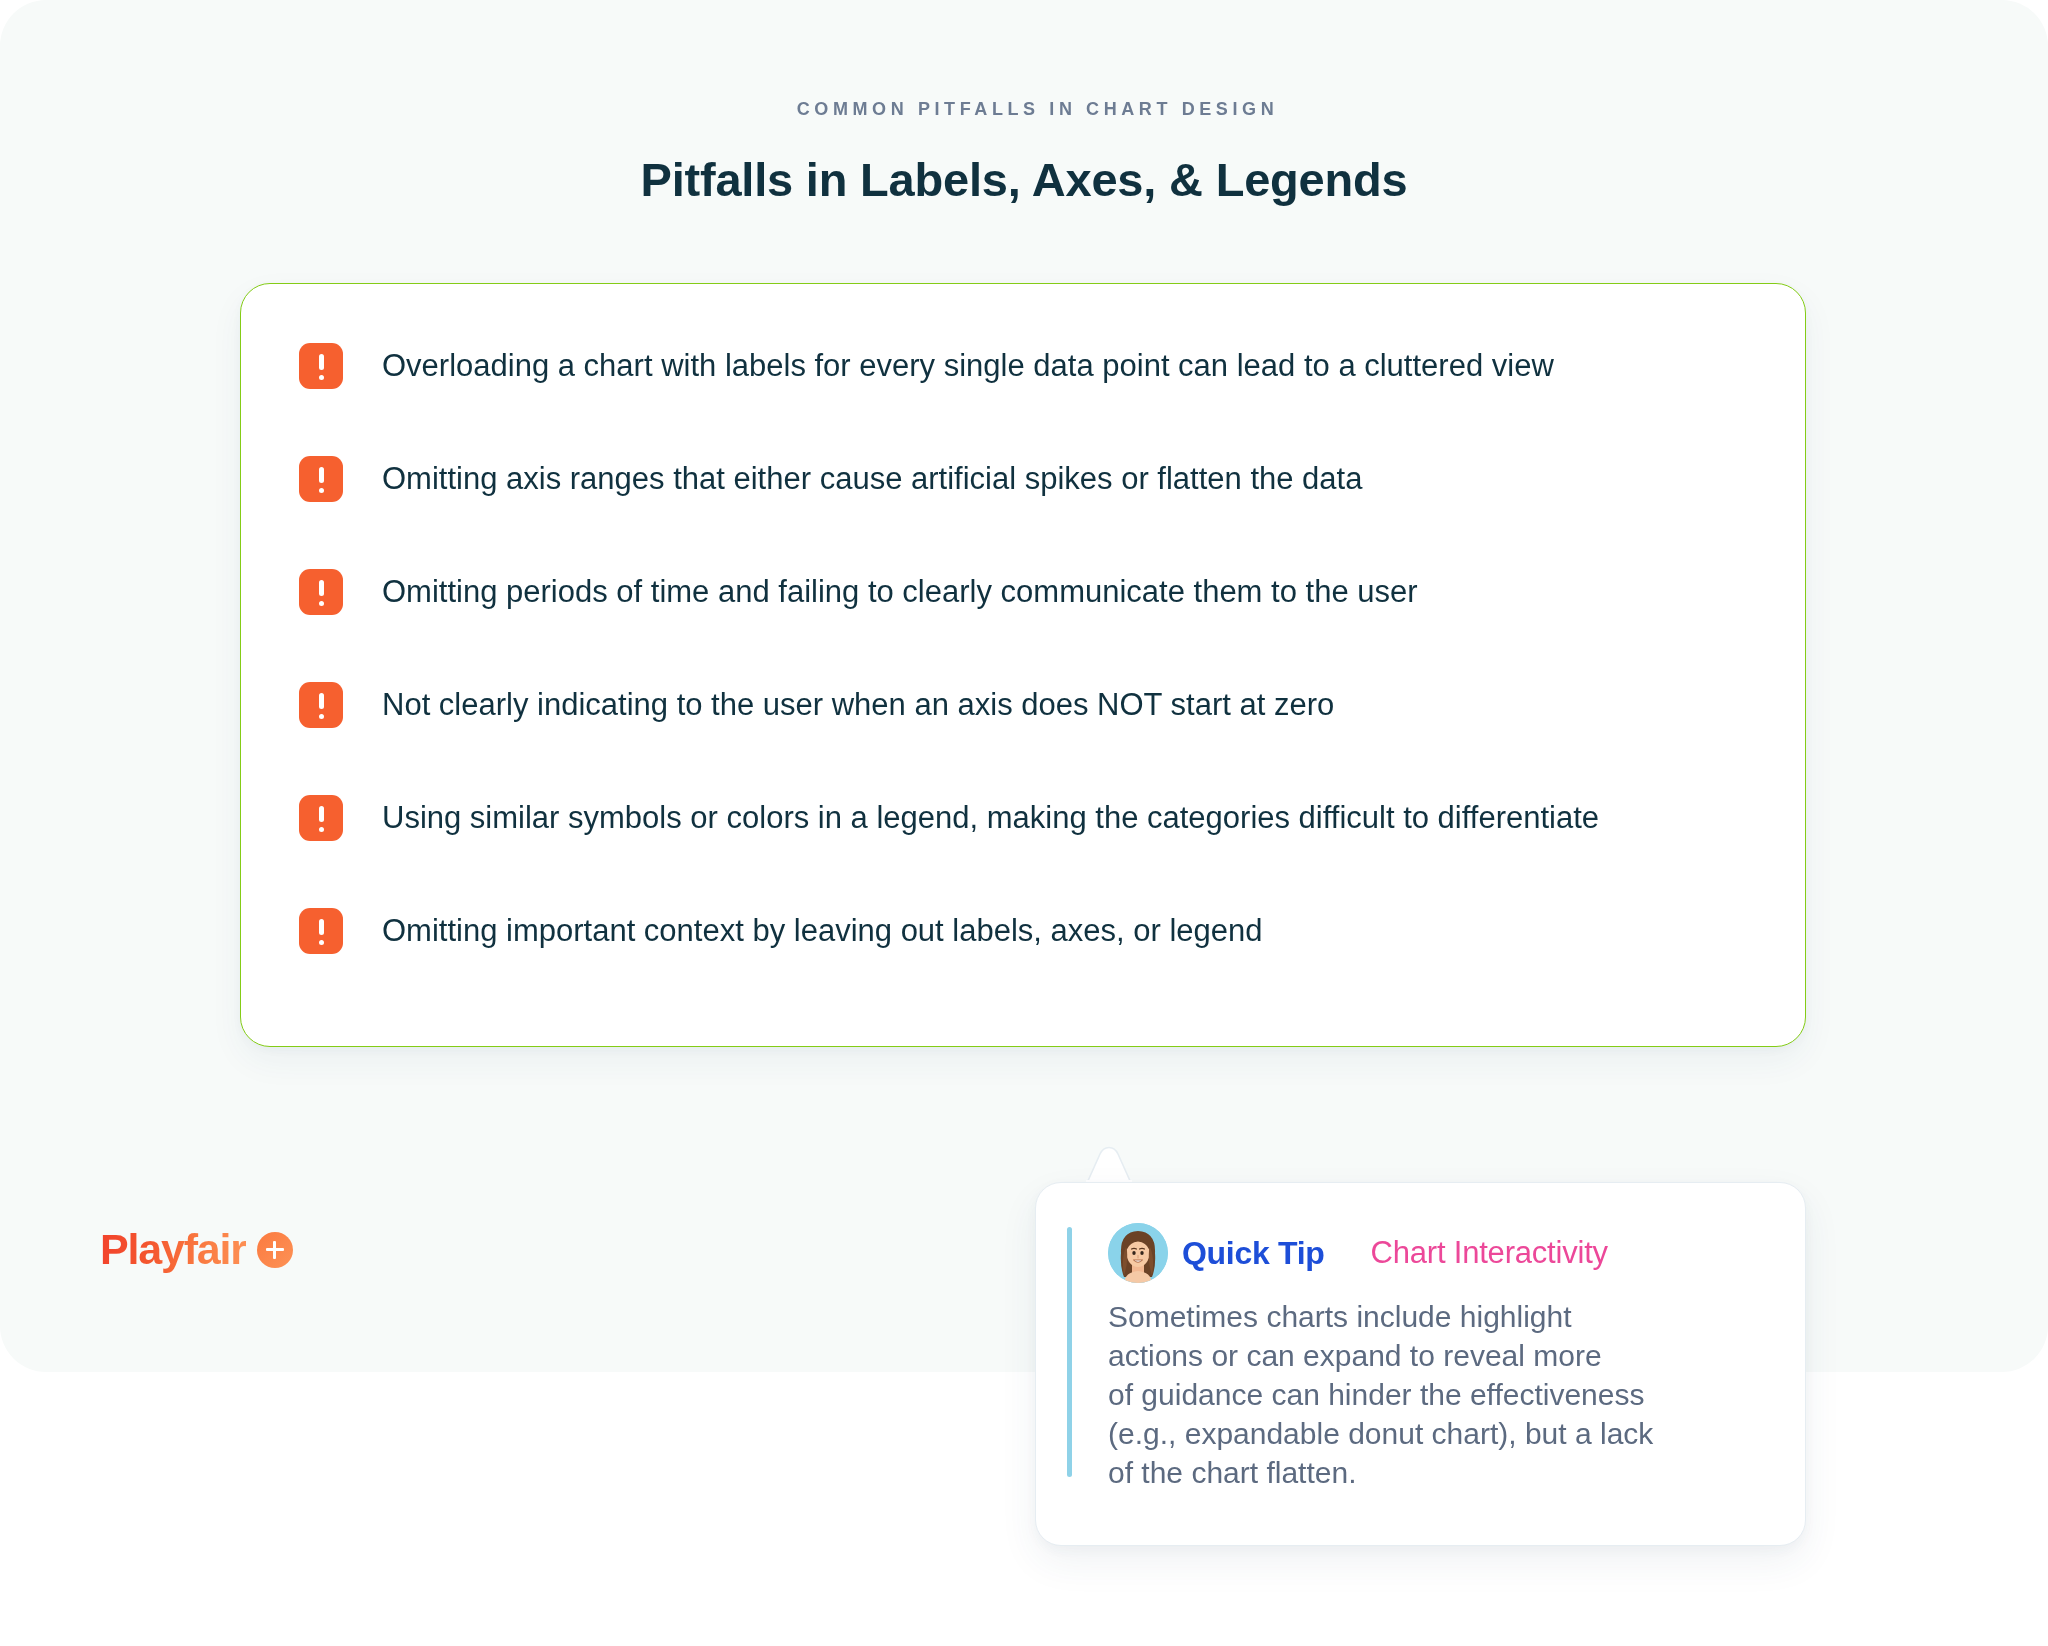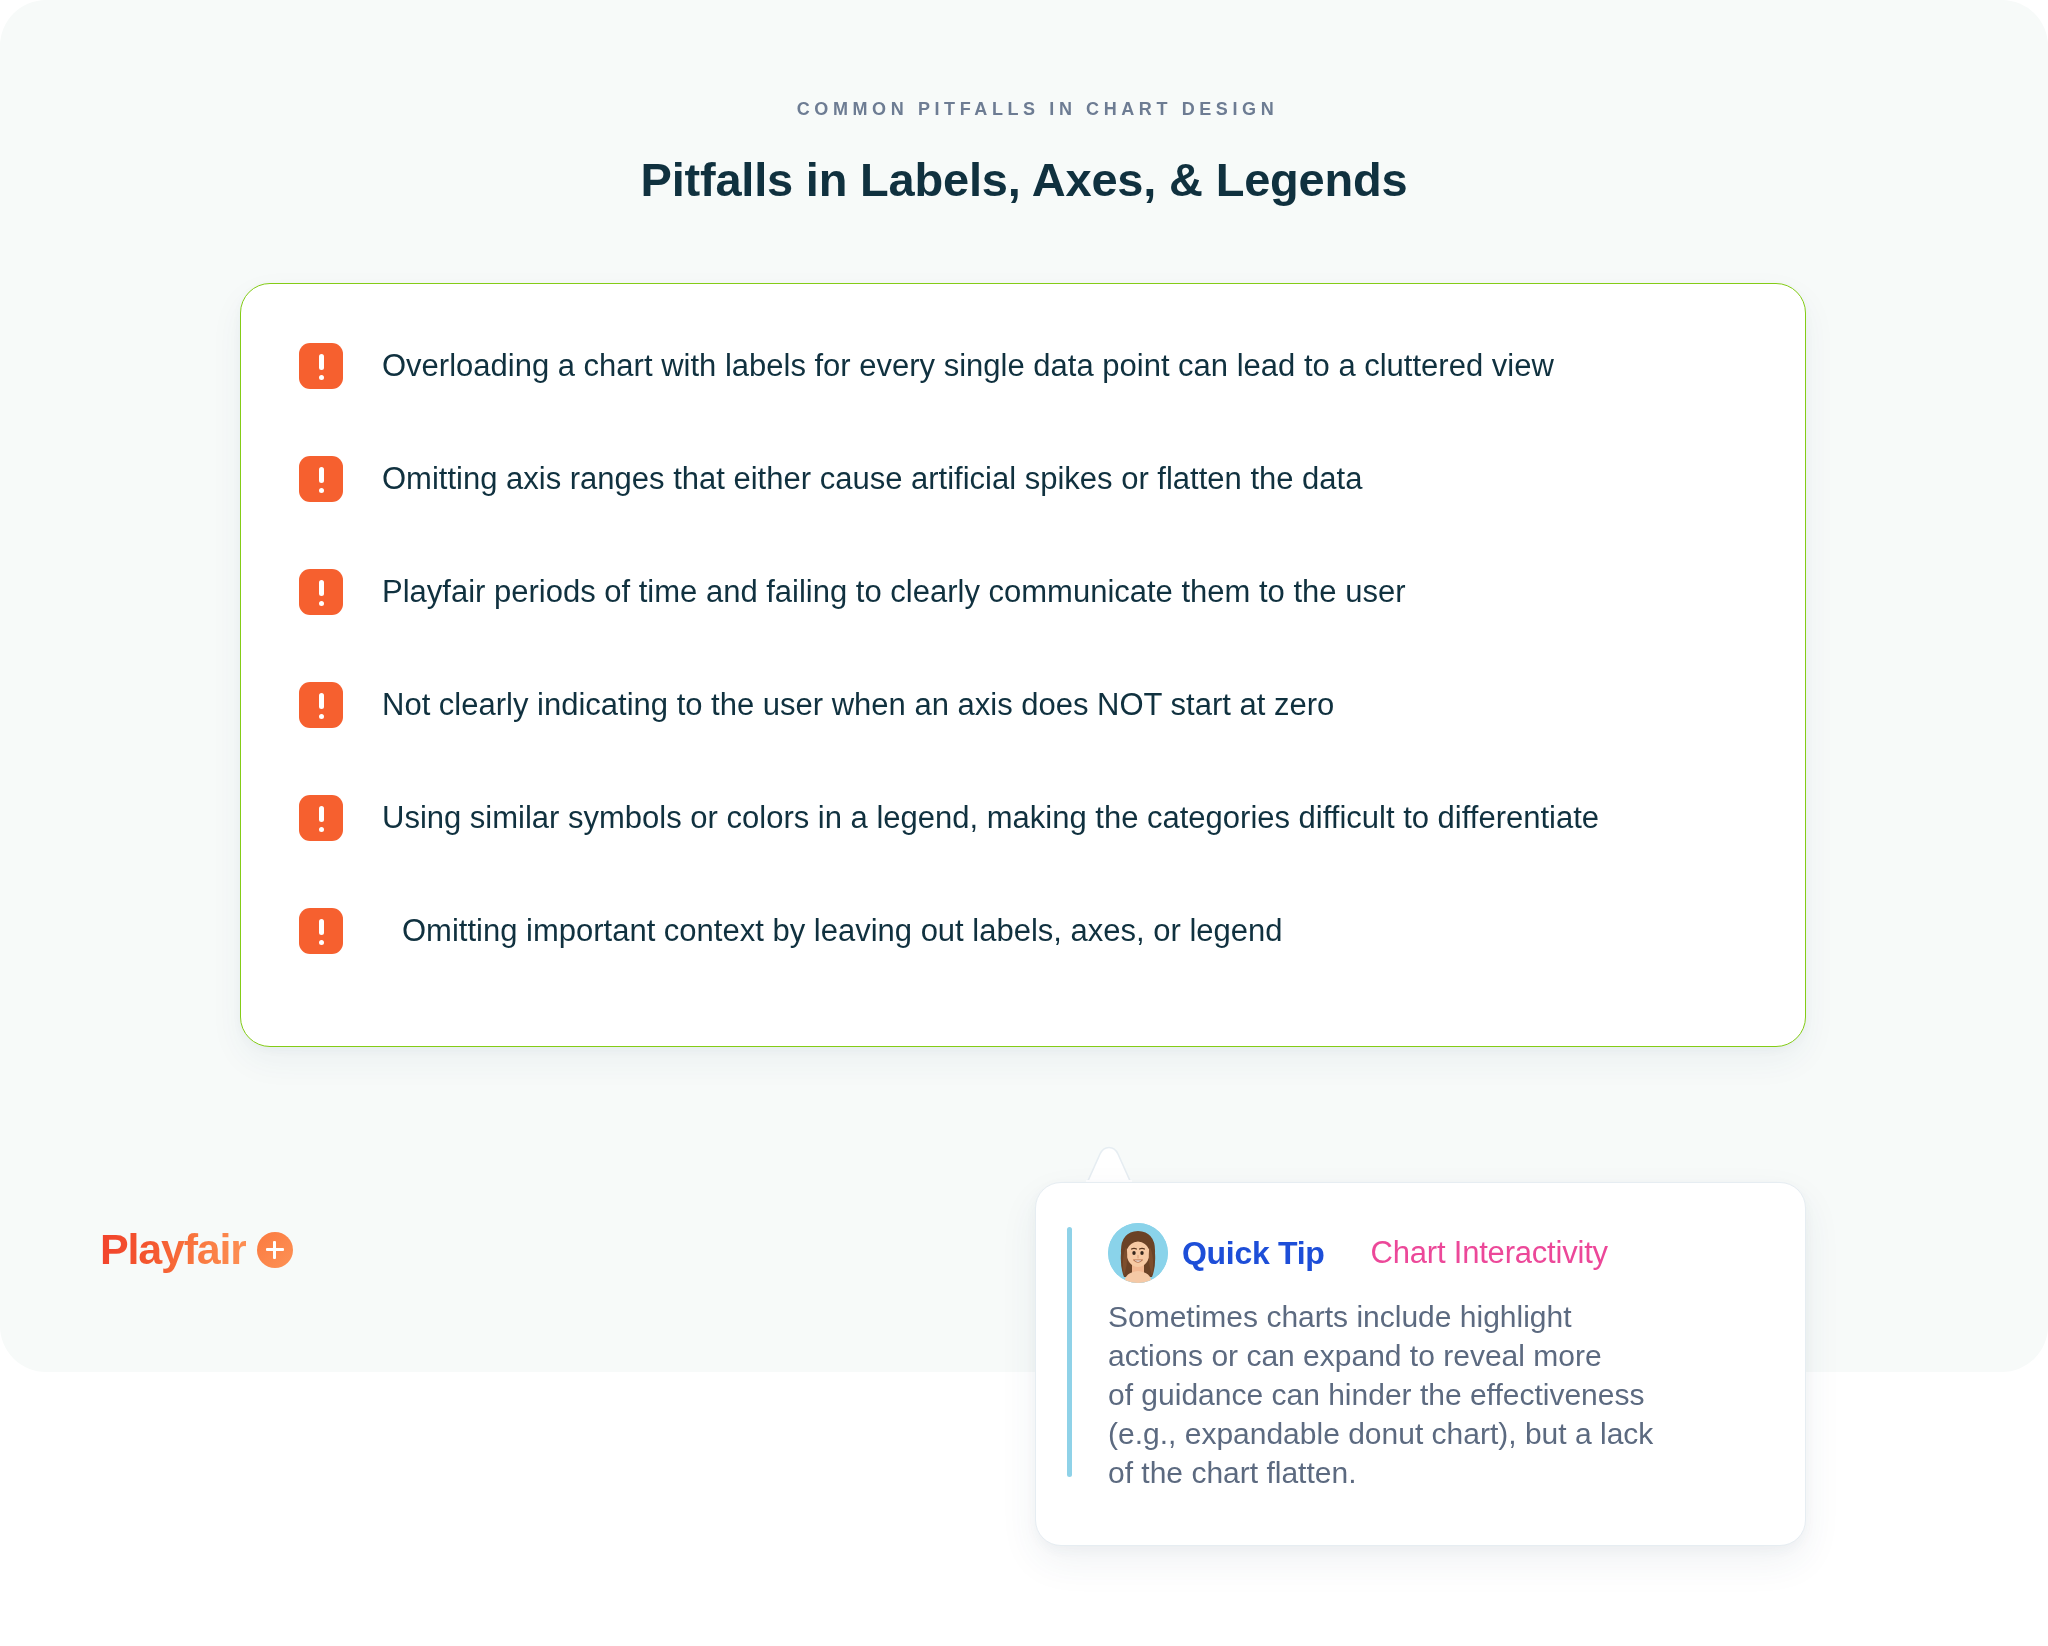--- a/index.html
+++ b/index.html
@@ -78,21 +78,21 @@
     margin: 0;
     padding: 0;
   }
 
   .pitfall-item {
     display: flex;
     align-items: center;
     height: 48px;
     margin-bottom: 65px;
   }
-  .pitfall-item:last-child { margin-bottom: 8px; gap: 20px; }
+  .pitfall-item:last-child { margin-bottom: 8px; }
 
   .warn-icon {
     flex: 0 0 auto;
     width: 44px;
     height: 46px;
     background: #f6602f;
     border-radius: 11px;
     position: relative;
   }
   .warn-icon::before {
@@ -262,21 +262,21 @@
         <span class="pitfall-text">Overloading a chart with labels for every single data point can lead to a cluttered view</span>
       </li>
 
       <li class="pitfall-item">
         <span class="warn-icon"></span>
         <span class="pitfall-text">Omitting axis ranges that either cause artificial spikes or flatten the data</span>
       </li>
 
       <li class="pitfall-item">
         <span class="warn-icon"></span>
-        <span class="pitfall-text">Playfair periods of time and failing to clearly communicate them to the user</span>
+        <span class="pitfall-text">Omitting periods of time and failing to clearly communicate them to the user</span>
       </li>
 
       <li class="pitfall-item">
         <span class="warn-icon"></span>
         <span class="pitfall-text">Not clearly indicating to the user when an axis does NOT start at zero</span>
       </li>
 
       <li class="pitfall-item">
         <span class="warn-icon"></span>
         <span class="pitfall-text">Using similar symbols or colors in a legend, making the categories difficult to differentiate</span>

